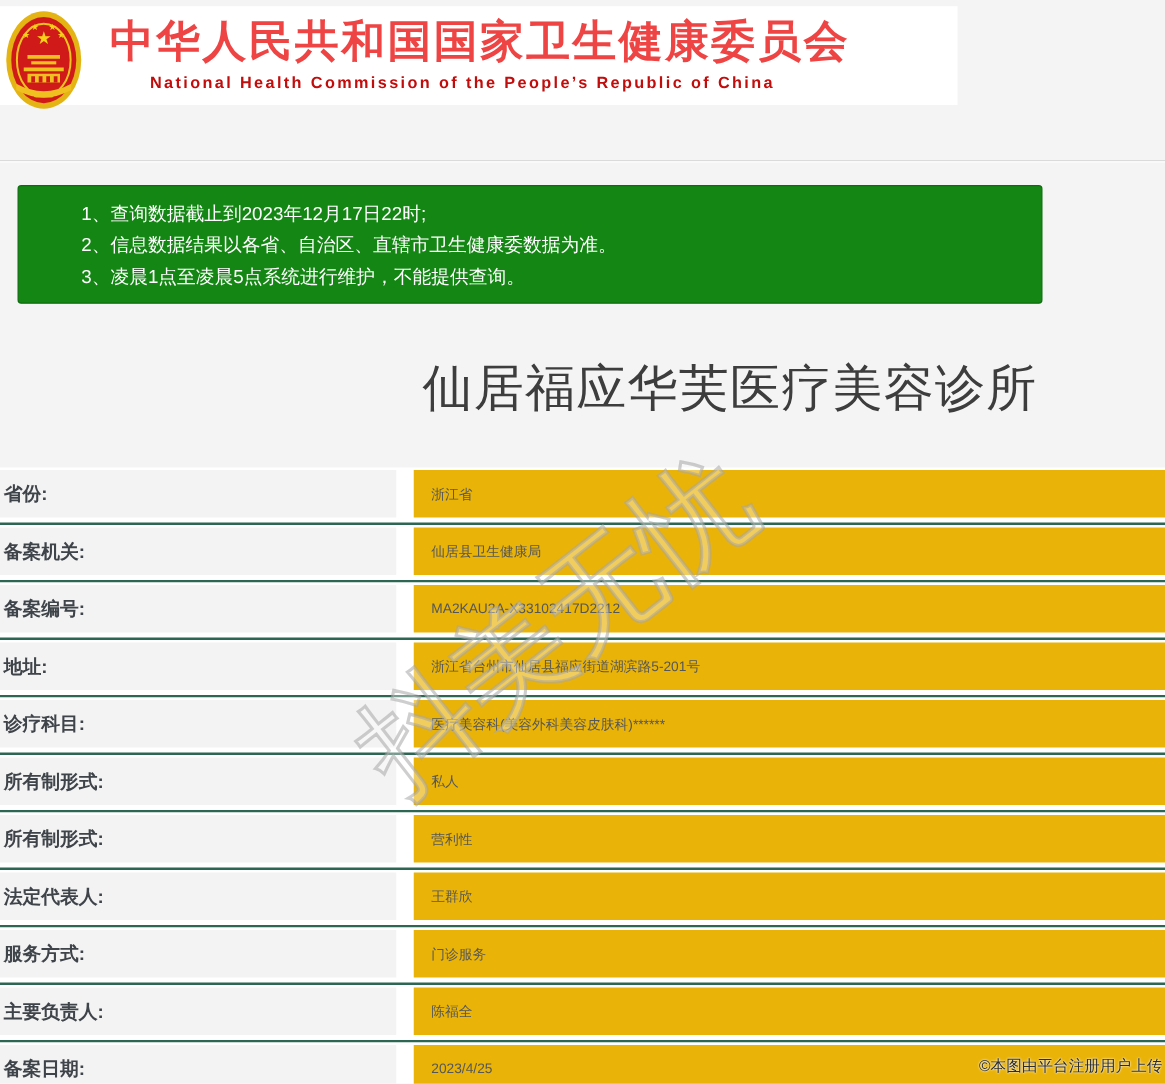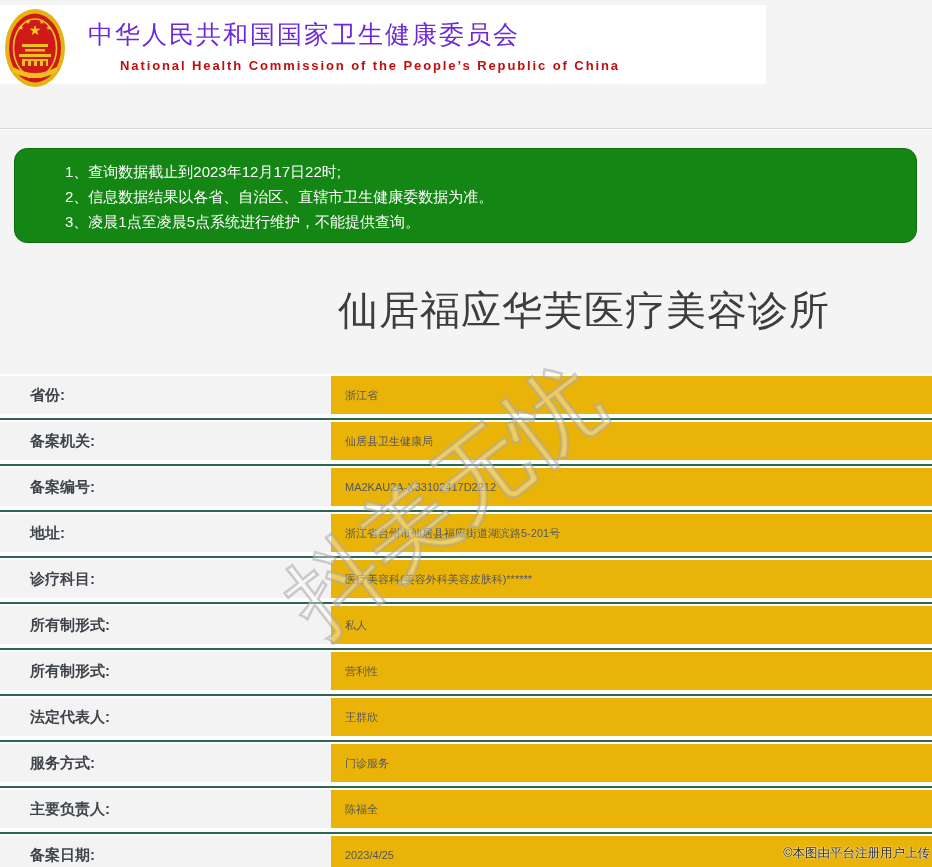--- a/index.html
+++ b/index.html
@@ -8,49 +8,49 @@
     background:#f4f4f4;
     font-family:"Liberation Sans","DejaVu Sans",sans-serif;
   }
   
   .header-box{
     position:absolute;left:0;top:5px;width:766px;height:79px;background:#ffffff;
   }
   .emblem{position:absolute;left:4px;top:2px;width:62px;height:82px;z-index:3;}
   .header-text{position:absolute;left:88px;top:11px;white-space:nowrap;}
   .header-title-zh{
-    font-size:25px;font-weight:normal;color:#6d28d9;letter-spacing:2px;line-height:36px;
+    font-size:35px;font-weight:bold;color:#ef4444;letter-spacing:2px;line-height:36px;
   }
   .header-title-en{
     font-size:13px;font-weight:bold;color:#c20d0d;letter-spacing:1.9px;margin-top:6px;padding-left:32px;
   }
   
   .top-divider{position:absolute;left:0;top:128px;width:932px;height:1px;background:#dadada;}
   .top-divider-hl{position:absolute;left:0;top:129px;width:932px;height:1px;background:#fdfdfd;}
   
   .notice{
-    position:absolute;left:14px;top:148px;width:903px;height:95px;box-sizing:border-box;
-    background:#148614;border:1px solid #0d6d0d;border-radius:13px;
+    position:absolute;left:14px;top:148px;width:820px;height:95px;box-sizing:border-box;
+    background:#148614;border:1px solid #0d6d0d;border-radius:3px;
     color:#ffffff;font-size:15px;line-height:25px;padding:10px 10px 0 50px;
   }
   .notice-line{white-space:nowrap;}
   
   .clinic-title{
     position:absolute;top:283px;left:0;width:860px;box-sizing:border-box;
     text-align:right;padding-right:30px;
     font-size:40px;color:#3d3d3d;letter-spacing:1px;font-weight:400;white-space:nowrap;
   }
   
   .record-table{position:absolute;left:0;top:374px;width:932px;}
   .row{position:relative;height:46px;background:#ffffff;}
   .row::after{
     content:"";position:absolute;left:0;right:0;bottom:0;height:2px;background:#2d6653;
   }
   .cell-label{
-    position:absolute;left:0;top:2px;height:38px;width:314px;padding-left:30px;
+    position:absolute;left:0;top:2px;height:38px;width:314px;padding-left:3px;
     background:#f3f3f3;display:flex;align-items:center;
     font-size:15px;font-weight:bold;color:#3f444a;
   }
   .cell-value{
     position:absolute;left:331px;right:0;top:2px;height:38px;padding-left:14px;
     background:#eab308;display:flex;align-items:center;
     font-size:11px;color:#54575a;
   }
   
   .watermark{

